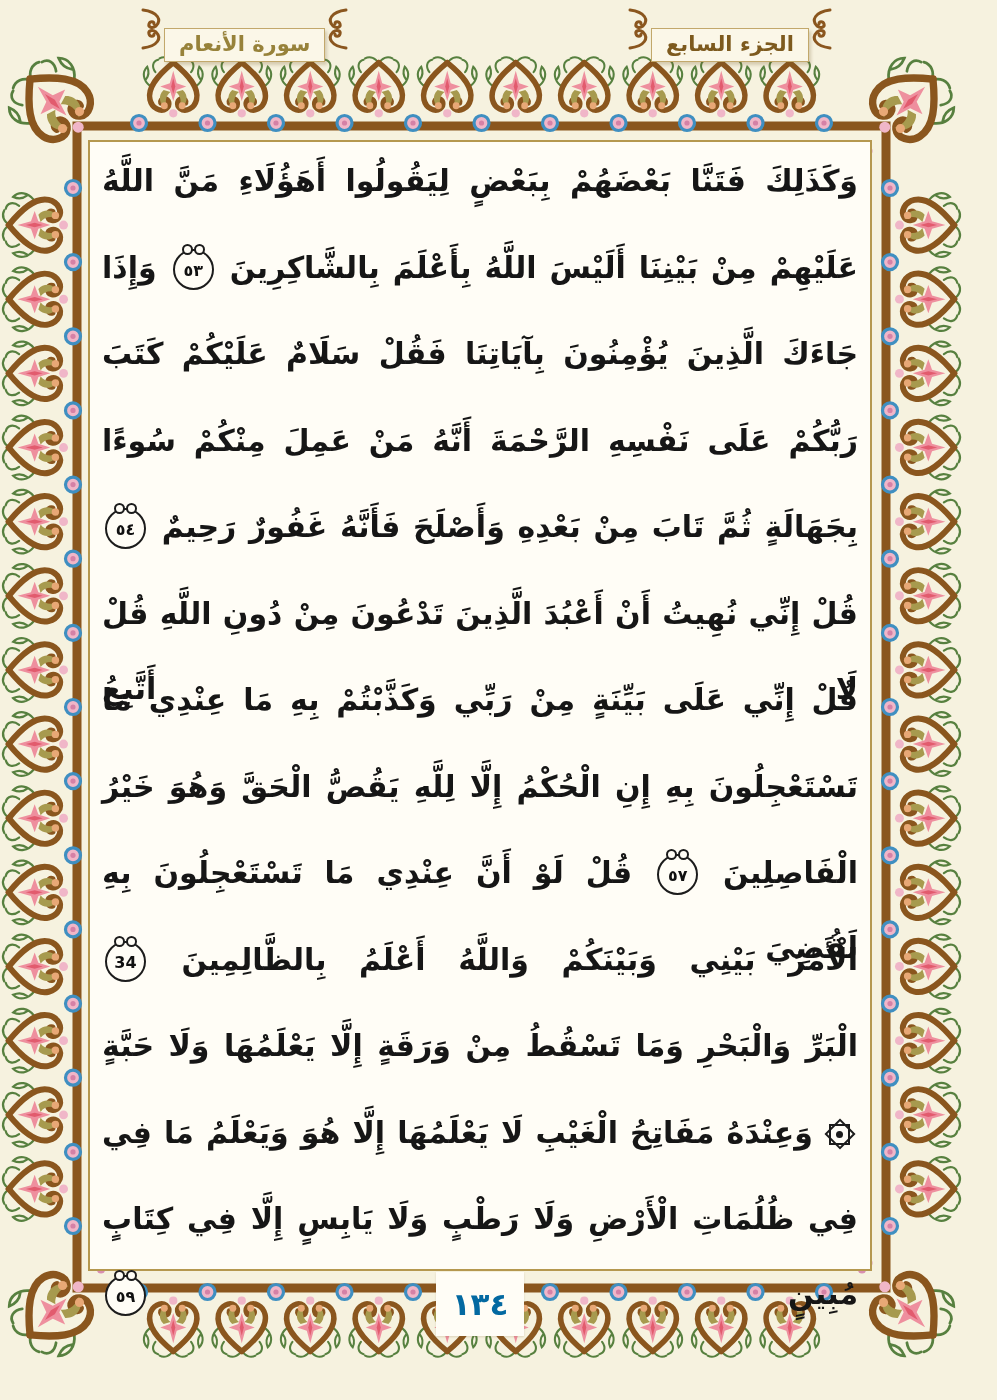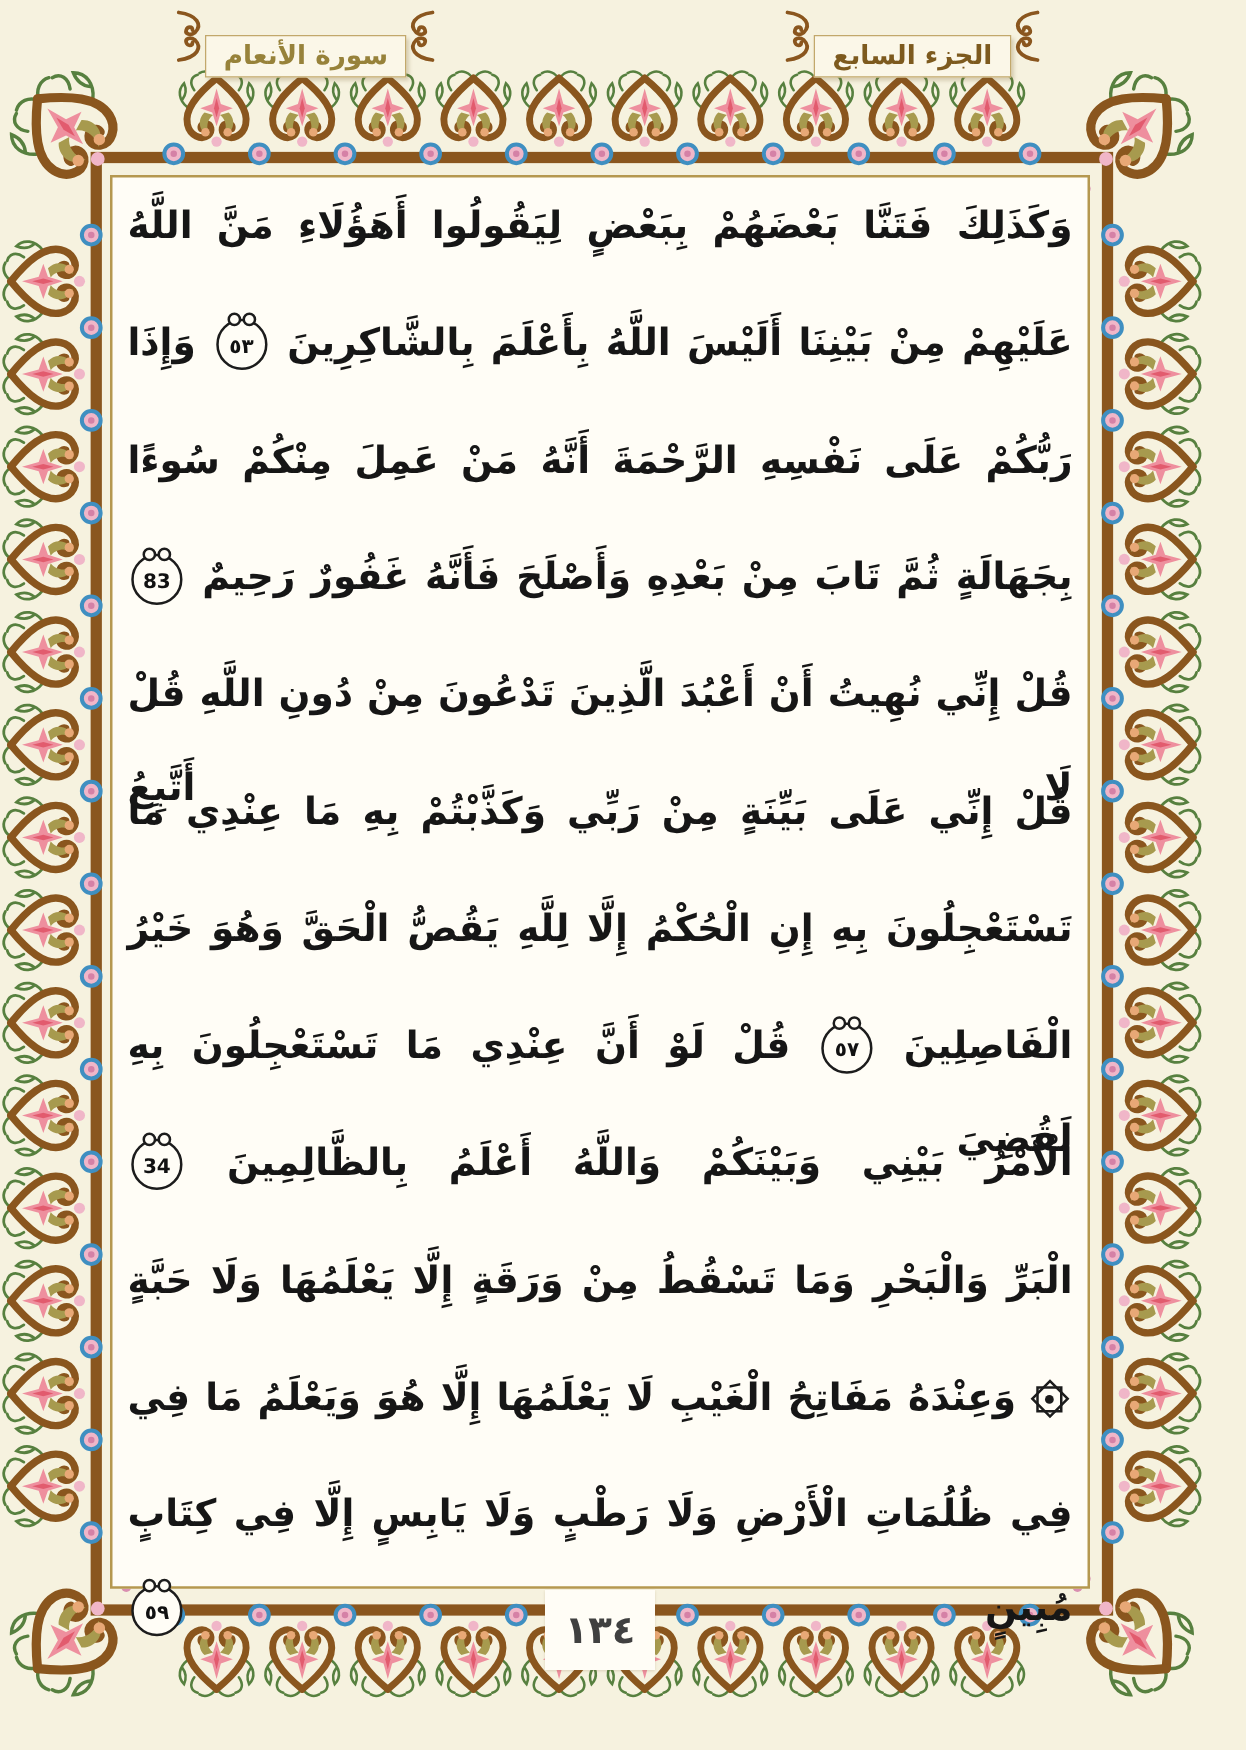--- a/index.html
+++ b/index.html
@@ -80,21 +80,21 @@
   .rub::after{
     content:"";position:absolute;left:50%;top:50%;
     width:7px;height:7px;margin:-3.5px 0 0 -3.5px;
     border-radius:50%;background:#1c1c1c;
   }
   
   .page-number{
     position:absolute;left:436px;top:1272px;width:88px;height:64px;
     background:#fffdf6;z-index:3;
     display:flex;align-items:center;justify-content:center;
-    font-size:31px;font-weight:bold;color:#404040;
+    font-size:31px;font-weight:bold;color:#0369a1;
     box-shadow:0 1px 2px rgba(120,90,40,.2);
   }
 </style>
 </head>
 <body>
 
 <div class="page">
 
   <div class="hdr hdr-surah">
     <svg class="bracket" width="26" height="44" viewBox="0 0 24 44">
@@ -273,22 +273,23 @@
       <use href="#cf" x="862" y="1263"></use>
       <use href="#ring" x="852" y="1254"></use>
       <use href="#cf" x="101" y="1263"></use>
       <use href="#ring" x="111" y="1254"></use>
     </svg>
 
   <div class="text-frame">
     <div class="lines" id="lines">
         <div class="line"><span class="seg">وَكَذَلِكَ فَتَنَّا بَعْضَهُمْ بِبَعْضٍ لِيَقُولُوا أَهَؤُلَاءِ مَنَّ اللَّهُ</span> </div>
         <div class="line"><span class="seg">عَلَيْهِمْ مِنْ بَيْنِنَا أَلَيْسَ اللَّهُ بِأَعْلَمَ بِالشَّاكِرِينَ</span> <span class="ayah">٥٣</span> <span class="seg">وَإِذَا</span> </div>
+        <div class="line"><span class="seg">جَاءَكَ الَّذِينَ يُؤْمِنُونَ بِآيَاتِنَا فَقُلْ سَلَامٌ عَلَيْكُمْ كَتَبَ</span> </div>
         <div class="line"><span class="seg">رَبُّكُمْ عَلَى نَفْسِهِ الرَّحْمَةَ أَنَّهُ مَنْ عَمِلَ مِنْكُمْ سُوءًا</span> </div>
-        <div class="line"><span class="seg">بِجَهَالَةٍ ثُمَّ تَابَ مِنْ بَعْدِهِ وَأَصْلَحَ فَأَنَّهُ غَفُورٌ رَحِيمٌ</span> <span class="ayah">83</span> </div>
+        <div class="line"><span class="seg">بِجَهَالَةٍ ثُمَّ تَابَ مِنْ بَعْدِهِ وَأَصْلَحَ فَأَنَّهُ غَفُورٌ رَحِيمٌ</span> <span class="ayah">٥٤</span> </div>
         <div class="line"><span class="seg">قُلْ إِنِّي نُهِيتُ أَنْ أَعْبُدَ الَّذِينَ تَدْعُونَ مِنْ دُونِ اللَّهِ قُلْ لَا أَتَّبِعُ</span> </div>
         <div class="line"><span class="seg">قُلْ إِنِّي عَلَى بَيِّنَةٍ مِنْ رَبِّي وَكَذَّبْتُمْ بِهِ مَا عِنْدِي مَا</span> </div>
         <div class="line"><span class="seg">تَسْتَعْجِلُونَ بِهِ إِنِ الْحُكْمُ إِلَّا لِلَّهِ يَقُصُّ الْحَقَّ وَهُوَ خَيْرُ</span> </div>
         <div class="line"><span class="seg">الْفَاصِلِينَ</span> <span class="ayah">٥٧</span> <span class="seg">قُلْ لَوْ أَنَّ عِنْدِي مَا تَسْتَعْجِلُونَ بِهِ لَقُضِيَ</span> </div>
         <div class="line"><span class="seg">الْأَمْرُ بَيْنِي وَبَيْنَكُمْ وَاللَّهُ أَعْلَمُ بِالظَّالِمِينَ</span> <span class="ayah">34</span> </div>
         <div class="line"><span class="seg">الْبَرِّ وَالْبَحْرِ وَمَا تَسْقُطُ مِنْ وَرَقَةٍ إِلَّا يَعْلَمُهَا وَلَا حَبَّةٍ</span> </div>
         <div class="line"><span class="rub"></span> <span class="seg">وَعِنْدَهُ مَفَاتِحُ الْغَيْبِ لَا يَعْلَمُهَا إِلَّا هُوَ وَيَعْلَمُ مَا فِي</span> </div>
         <div class="line"><span class="seg">فِي ظُلُمَاتِ الْأَرْضِ وَلَا رَطْبٍ وَلَا يَابِسٍ إِلَّا فِي كِتَابٍ مُبِينٍ</span> <span class="ayah">٥٩</span> </div>
       </div>
   </div>

